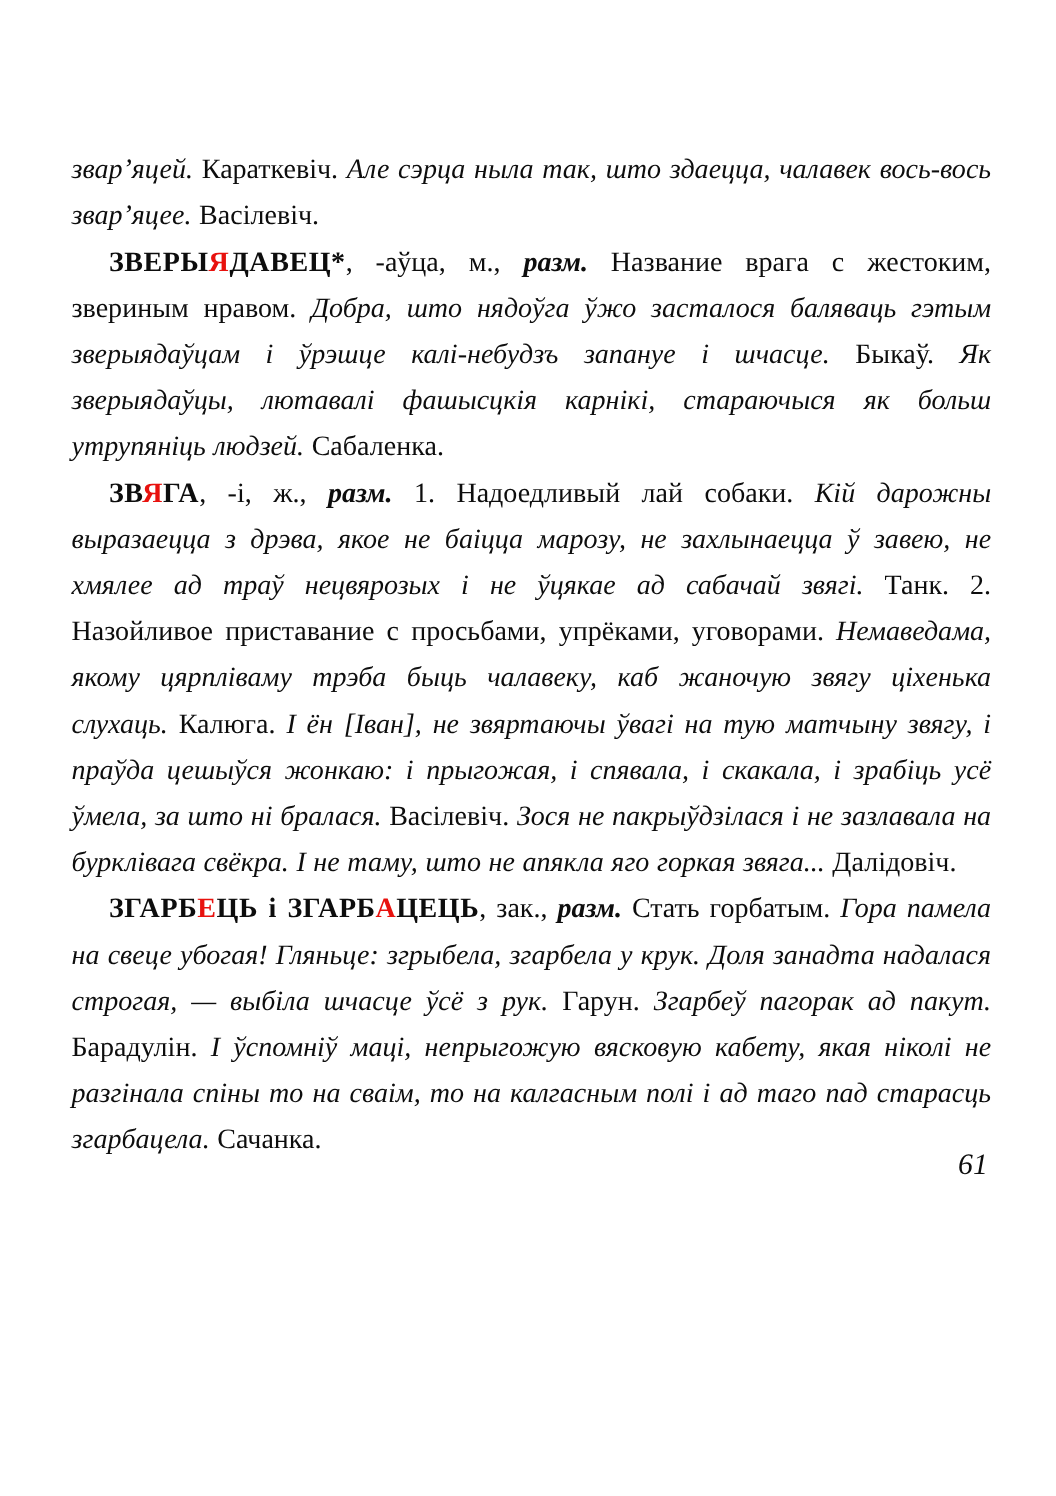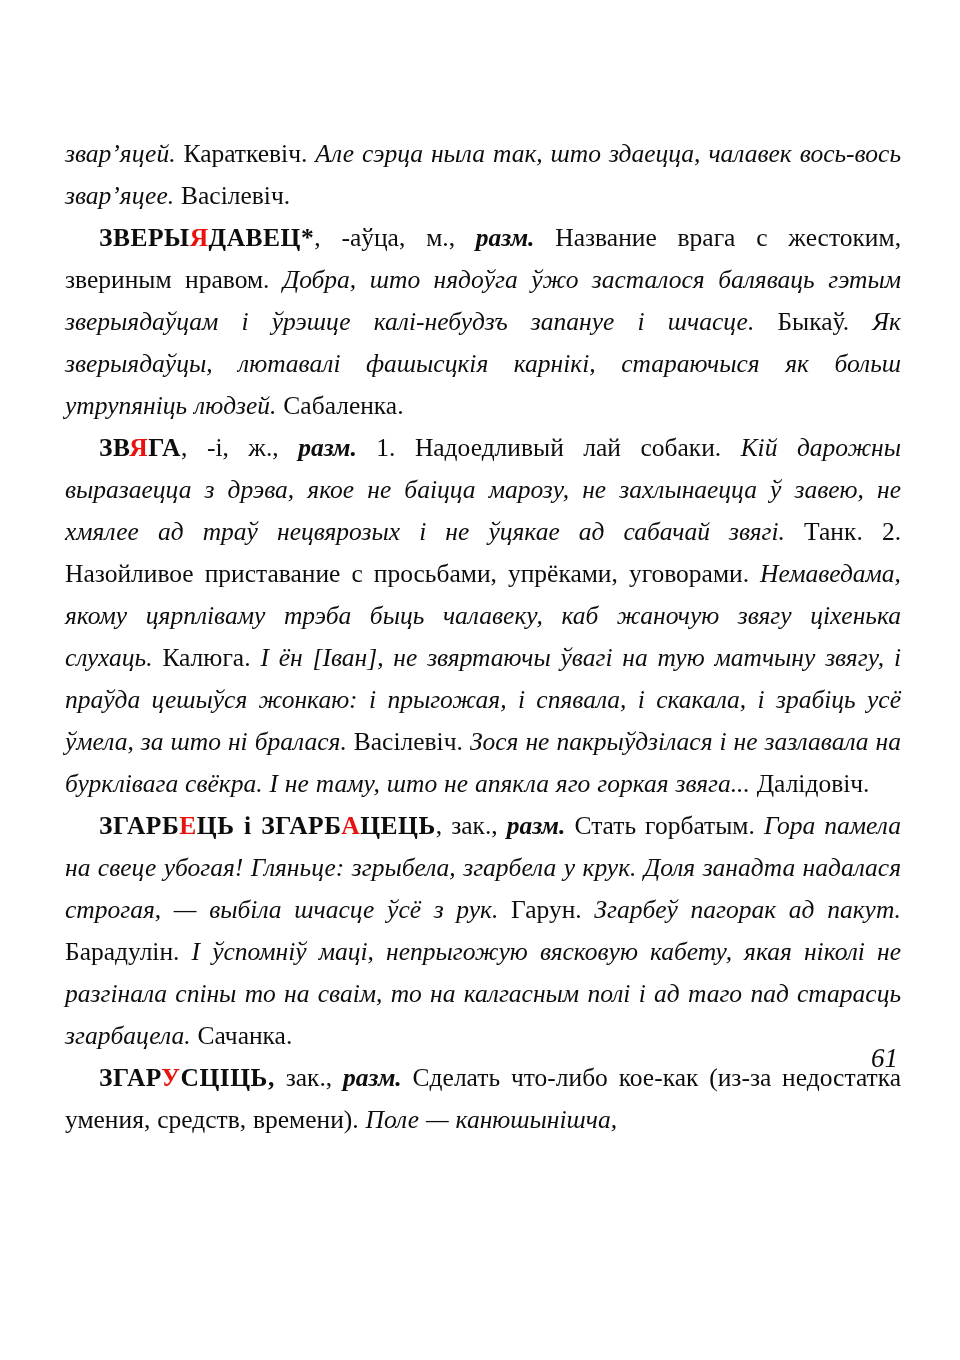--- a/index.html
+++ b/index.html
@@ -80,19 +80,18 @@
   <div class="textblock">
 
     <p class="entry cont"><span class="q">звар’яцей.</span> <span class="src">Караткевіч.</span> <span class="q">Але сэрца ныла так, што здаецца, чалавек вось-вось звар’яцее.</span> <span class="src">Васілевіч.</span></p>
 
     <p class="entry"><span class="hw"><span>ЗВЕРЫ</span><span class="stress">Я</span><span>ДАВЕЦ*</span></span><span>,</span> <span>-аўца,</span> <span>м.,</span> <span class="lbl">разм.</span> <span>Название врага с жестоким, звериным нравом.</span> <span class="q">Добра, што нядоўга ўжо засталося баляваць гэтым зверыядаўцам і ўрэшце калі-небудзъ запануе і шчасце.</span> <span class="src">Быкаў.</span> <span class="q">Як зверыядаўцы, лютавалі фашысцкія карнікі, стараючыся як больш утрупяніць людзей.</span> <span class="src">Сабаленка.</span></p>
 
     <p class="entry"><span class="hw"><span>ЗВ</span><span class="stress">Я</span><span>ГА</span></span><span>,</span> <span>-і,</span> <span>ж.,</span> <span class="lbl">разм.</span> <span>1.</span> <span>Надоедливый лай собаки.</span> <span class="q">Кій дарожны выразаецца з дрэва, якое не баіцца марозу, не захлынаецца ў завею, не хмялее ад траў нецвярозых і не ўцякае ад сабачай звягі.</span> <span class="src">Танк.</span> <span>2.</span> <span>Назойливое приставание с просьбами, упрёками, уговорами.</span> <span class="q">Немаведама, якому цярпліваму трэба быць чалавеку, каб жаночую звягу ціхенька слухаць.</span> <span class="src">Калюга.</span> <span class="q">І ён [Іван], не звяртаючы ўвагі на тую матчыну звягу, і праўда цешыўся жонкаю: і прыгожая, і спявала, і скакала, і зрабіць усё ўмела, за што ні бралася.</span> <span class="src">Васілевіч.</span> <span class="q">Зося не пакрыўдзілася і не зазлавала на бурклівага свёкра. І не таму, што не апякла яго горкая звяга...</span> <span class="src">Далідовіч.</span></p>
 
     <p class="entry"><span class="hw"><span>ЗГАРБ</span><span class="stress">Е</span><span>ЦЬ</span><span> і </span><span>ЗГАРБ</span><span class="stress">А</span><span>ЦЕЦЬ</span></span><span>,</span> <span>зак.,</span> <span class="lbl">разм.</span> <span>Стать горбатым.</span> <span class="q">Гора памела на свеце убогая! Гляньце: згрыбела, згарбела у крук. Доля занадта надалася строгая, — выбіла шчасце ўсё з рук.</span> <span class="src">Гарун.</span> <span class="q">Згарбеў пагорак ад пакут.</span> <span class="src">Барадулін.</span> <span class="q">І ўспомніў маці, непрыгожую вясковую кабету, якая ніколі не разгінала спіны то на сваім, то на калгасным полі і ад таго пад старасць згарбацела.</span> <span class="src">Сачанка.</span></p>
 
-    <p class="entry"><span class="hw"><span>ЗГАР</span><span class="stress">У</span><span>СЦІЦЬ,</span></span> <span>зак.,</span> <span class="lbl">разм.</span> <span>Сделать что-либо кое-как (из-за недостатка умения, средств, времени).</span> <span class="q">Поле — канюшынішча,</span></p>
 
   </div>
 
   <div class="pageno">61</div>
 
 </div>
 
 </body></html>

